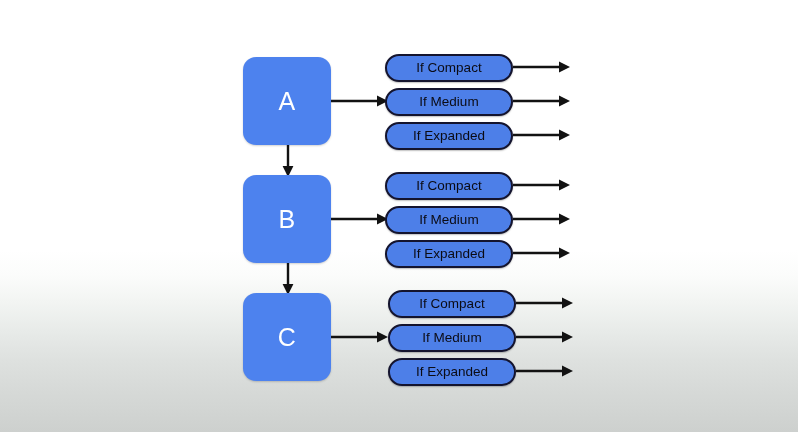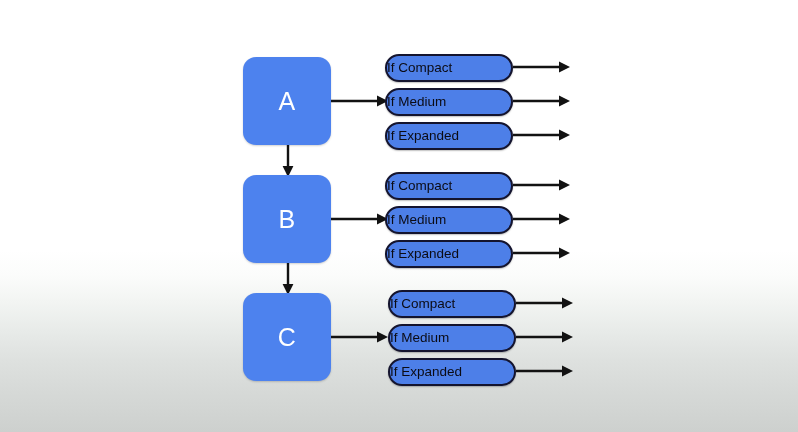--- a/index.html
+++ b/index.html
@@ -58,21 +58,21 @@
   .pill {
     position: absolute;
     width: 128px;
     height: 28px;
     border-radius: 14px;
     background: #4d7fe8;
     border: 2.2px solid #14142e;
     box-sizing: border-box;
     display: flex;
     align-items: center;
-    justify-content: flex-start;
+    justify-content: center;
     box-shadow: 0 1px 1.5px rgba(0,0,0,0.25);
   }
   .pill .pill-label {
     color: #0b0b14;
     font-size: 13.5px;
     font-weight: 400;
     line-height: 1;
     font-family: "Liberation Sans", sans-serif;
     white-space: nowrap;
     user-select: none;

